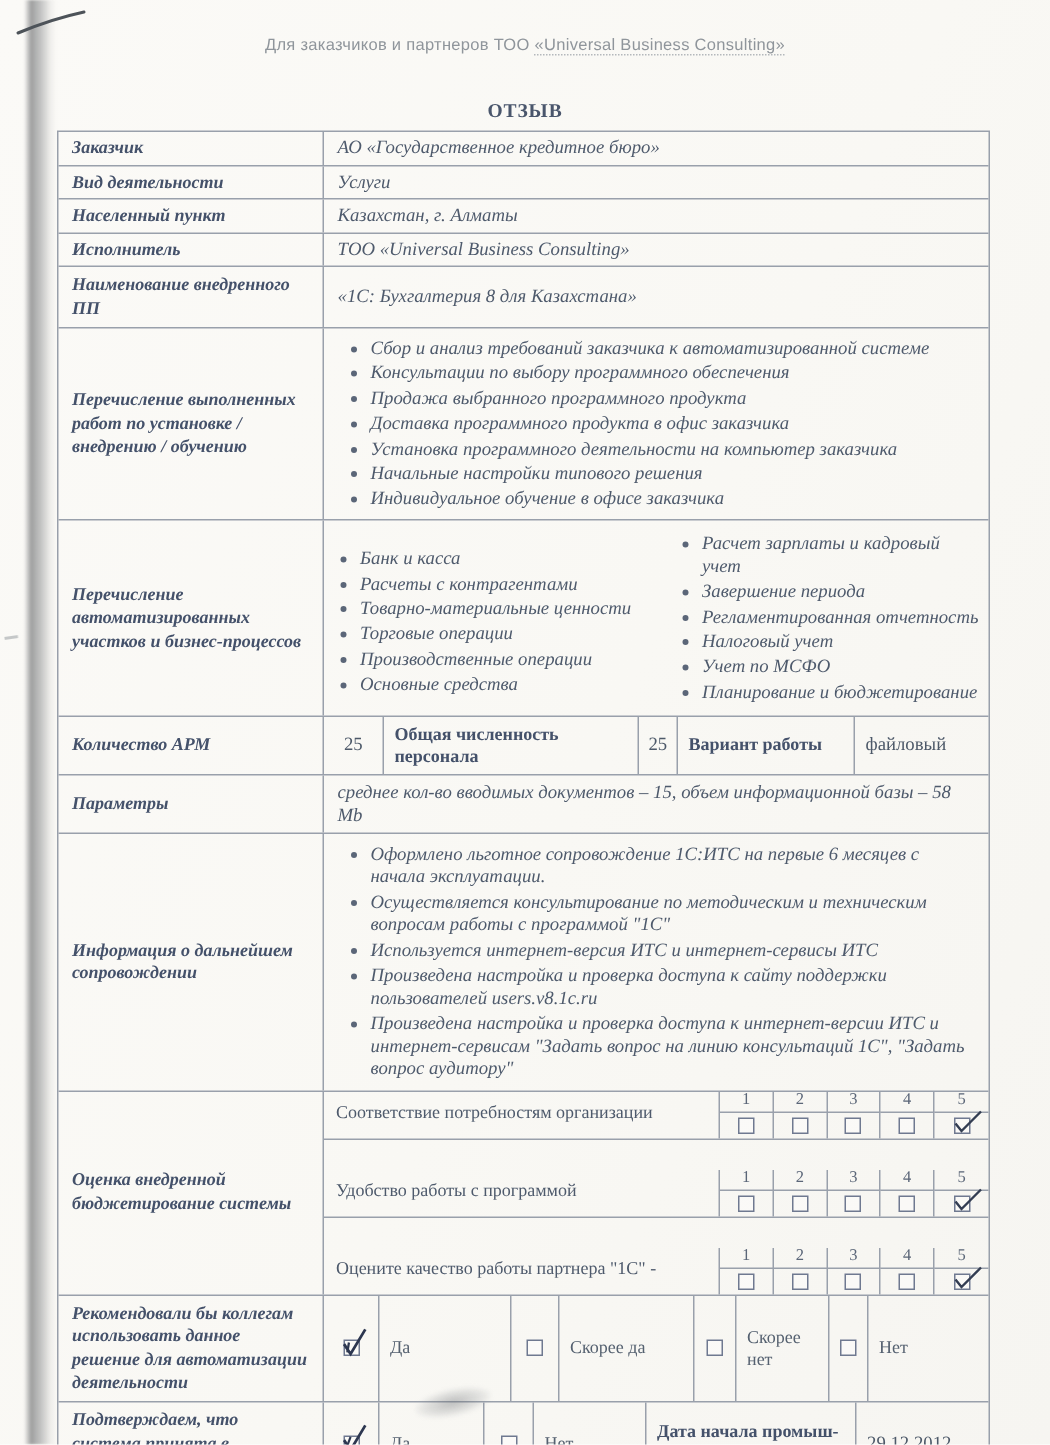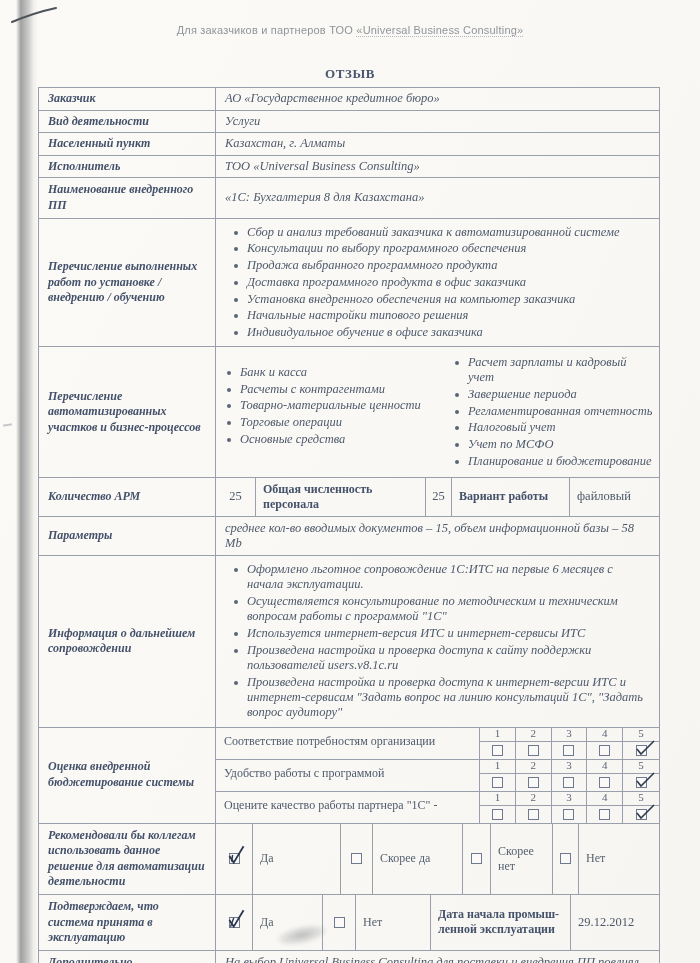--- a/index.html
+++ b/index.html
@@ -42,21 +42,21 @@
   ul.blt li{position:relative;margin:1.5px 0;}
   ul.blt li::before{content:"";position:absolute;left:-13px;top:6px;width:4px;height:4px;border-radius:50%;background:#5b6678;}
   .two-col{display:grid;grid-template-columns:228px 1fr;padding:2px 0;}
   
   .row-arm{grid-template-columns:177px 40px 170px 26px 118px 1fr;}
   .row-arm .c{border-right:1px solid #99a0ab;padding:4px 7px;display:flex;align-items:center;}
   .row-arm .c:last-child{border-right:none;}
   .row-arm .bold{font-weight:bold;color:#44516a;font-size:12px;line-height:1.25;}
   .row-arm .num{justify-content:center;text-align:center;}
   
-  .rating-wrap{display:flex;flex-direction:column;}
+  .rating-wrap{display:flex;flex-direction:column;gap:20px;}
   .rating-group{display:grid;grid-template-columns:264px repeat(5,1fr);grid-template-rows:14px 17px;border-bottom:1px solid #99a0ab;}
   .rating-group:last-child{border-bottom:none;}
   .rating-desc{grid-row:1/3;border-right:1px solid #99a0ab;padding:6px 8px 0;font-size:12px;color:#4e5a6c;}
   .rg-num,.rg-box{display:flex;align-items:center;justify-content:center;border-right:1px solid #99a0ab;font-size:11px;color:#5b6678;}
   .rg-num{border-bottom:1px solid #99a0ab;}
   .rg-num:nth-child(6),.rg-box:nth-child(11){border-right:none;}
   
   .checkbox{position:relative;display:inline-block;width:9px;height:9px;border:1px solid #6f7990;background:rgba(255,255,255,.4);vertical-align:middle;}
   .checkbox .tick{display:none;position:absolute;left:-3px;top:-8px;width:22px;height:18px;overflow:visible;}
   .checkbox.checked .tick{display:block;}
@@ -112,35 +112,36 @@
   </div>
 
   <div class="row">
     <div class="cell lab" style="display:flex;align-items:center;">Перечисление выполненных работ по установке / внедрению / обучению</div>
     <div class="cell val">
       <ul class="blt">
         <li>Сбор и анализ требований заказчика к автоматизированной системе</li>
         <li>Консультации по выбору программного обеспечения</li>
         <li>Продажа выбранного программного продукта</li>
         <li>Доставка программного продукта в офис заказчика</li>
-        <li>Установка внедренного обеспечения на компьютер заказчика</li>
+        <li>Установка программного деятельности на компьютер заказчика</li>
         <li>Начальные настройки типового решения</li>
         <li>Индивидуальное обучение в офисе заказчика</li>
       </ul>
     </div>
   </div>
 
   <div class="row">
     <div class="cell lab" style="display:flex;align-items:center;">Перечисление автоматизированных участков и бизнес-процессов</div>
     <div class="cell val two-col" style="padding:4px 2px;">
       <ul class="blt" style="margin-top:12px;">
         <li>Банк и касса</li>
         <li>Расчеты с контрагентами</li>
         <li>Товарно-материальные ценности</li>
         <li>Торговые операции</li>
+        <li>Производственные операции</li>
         <li>Основные средства</li>
       </ul>
       <ul class="blt">
         <li>Расчет зарплаты и кадровый учет</li>
         <li>Завершение периода</li>
         <li>Регламентированная отчетность</li>
         <li>Налоговый учет</li>
         <li>Учет по МСФО</li>
         <li>Планирование и бюджетирование</li>
       </ul>

